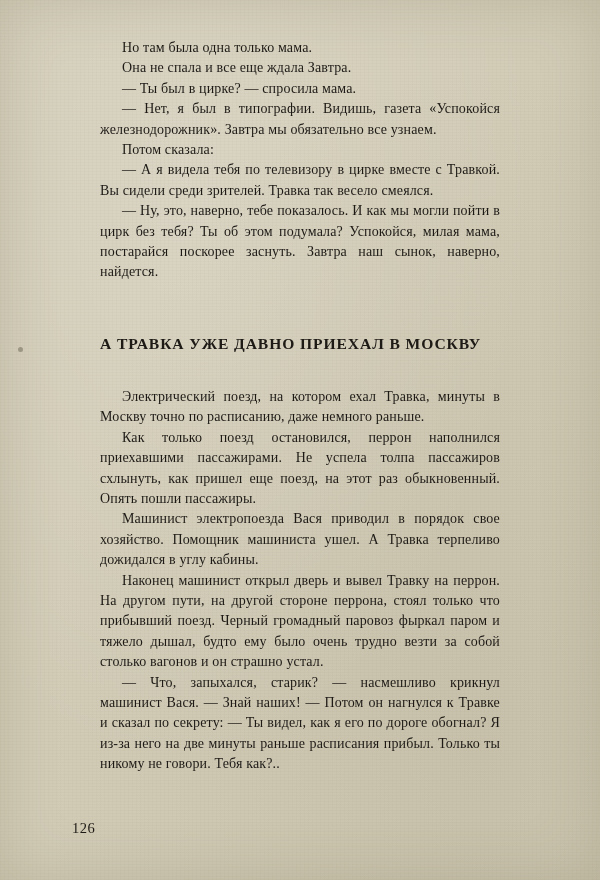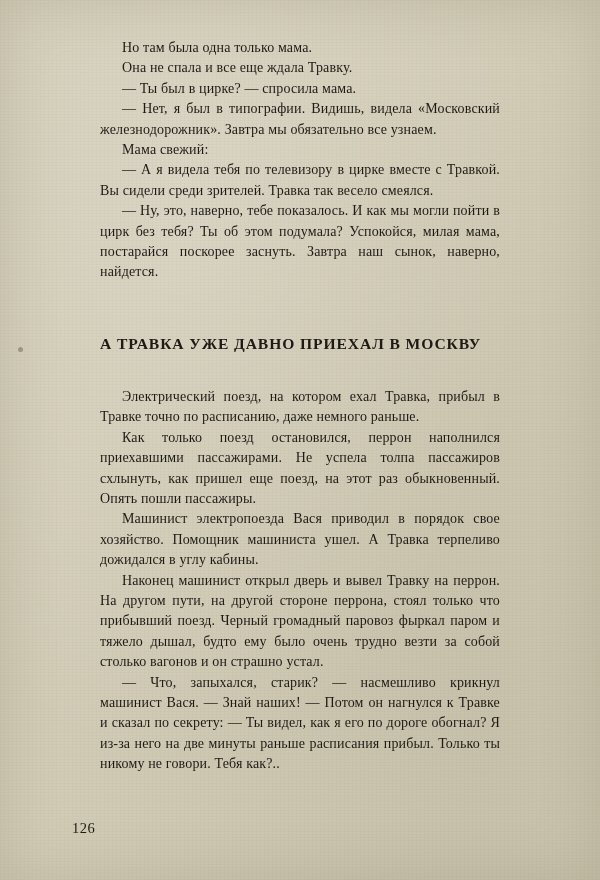--- a/index.html
+++ b/index.html
@@ -91,34 +91,34 @@
 </head>
 <body>
 
 <div class="page">
 
   <div class="mark"></div>
 
   <div class="text-col">
 
     <p class="indent">Но там была одна только мама.</p>
-    <p class="indent">Она не спала и все еще ждала Травку.</p>
+    <p class="indent">Она не спала и все еще ждала Завтра.</p>
     <p class="indent">— Ты был в цирке? — спросила мама.</p>
-    <p class="indent">— Нет, я был в типографии. Видишь, видела «Московский железнодорожник». Завтра мы обязательно все узнаем.</p>
-    <p class="indent">Мама свежий:</p>
+    <p class="indent">— Нет, я был в типографии. Видишь, газета «Успокойся железнодорожник». Завтра мы обязательно все узнаем.</p>
+    <p class="indent">Потом сказала:</p>
     <p class="indent">— А я видела тебя по телевизору в цирке вместе с Травкой. Вы сидели среди зрителей. Травка так весело смеялся.</p>
     <p class="indent">— Ну, это, наверно, тебе показалось. И как мы могли пойти в цирк без тебя? Ты об этом подумала? Успокойся, милая мама, постарайся поскорее заснуть. Завтра наш сынок, наверно, найдется.</p>
 
     <div class="gap-top"></div>
 
     <h2 class="section-title">А ТРАВКА УЖЕ ДАВНО ПРИЕХАЛ В МОСКВУ</h2>
 
     <div class="gap-title"></div>
 
-    <p class="indent">Электрический поезд, на котором ехал Травка, прибыл в Травке точно по расписанию, даже немного раньше.</p>
+    <p class="indent">Электрический поезд, на котором ехал Травка, минуты в Москву точно по расписанию, даже немного раньше.</p>
     <p class="indent">Как только поезд остановился, перрон наполнился приехавшими пассажирами. Не успела толпа пассажиров схлынуть, как пришел еще поезд, на этот раз обыкновенный. Опять пошли пассажиры.</p>
     <p class="indent">Машинист электропоезда Вася приводил в порядок свое хозяйство. Помощник машиниста ушел. А Травка терпеливо дожидался в углу кабины.</p>
     <p class="indent">Наконец машинист открыл дверь и вывел Травку на перрон. На другом пути, на другой стороне перрона, стоял только что прибывший поезд. Черный громадный паровоз фыркал паром и тяжело дышал, будто ему было очень трудно везти за собой столько вагонов и он страшно устал.</p>
     <p class="indent">— Что, запыхался, старик? — насмешливо крикнул машинист Вася. — Знай наших! — Потом он нагнулся к Травке и сказал по секрету: — Ты видел, как я его по дороге обогнал? Я из-за него на две минуты раньше расписания прибыл. Только ты никому не говори. Тебя как?..</p>
 
   </div>
 
   <div class="folio">126</div>
 
   <div class="grain"></div>

